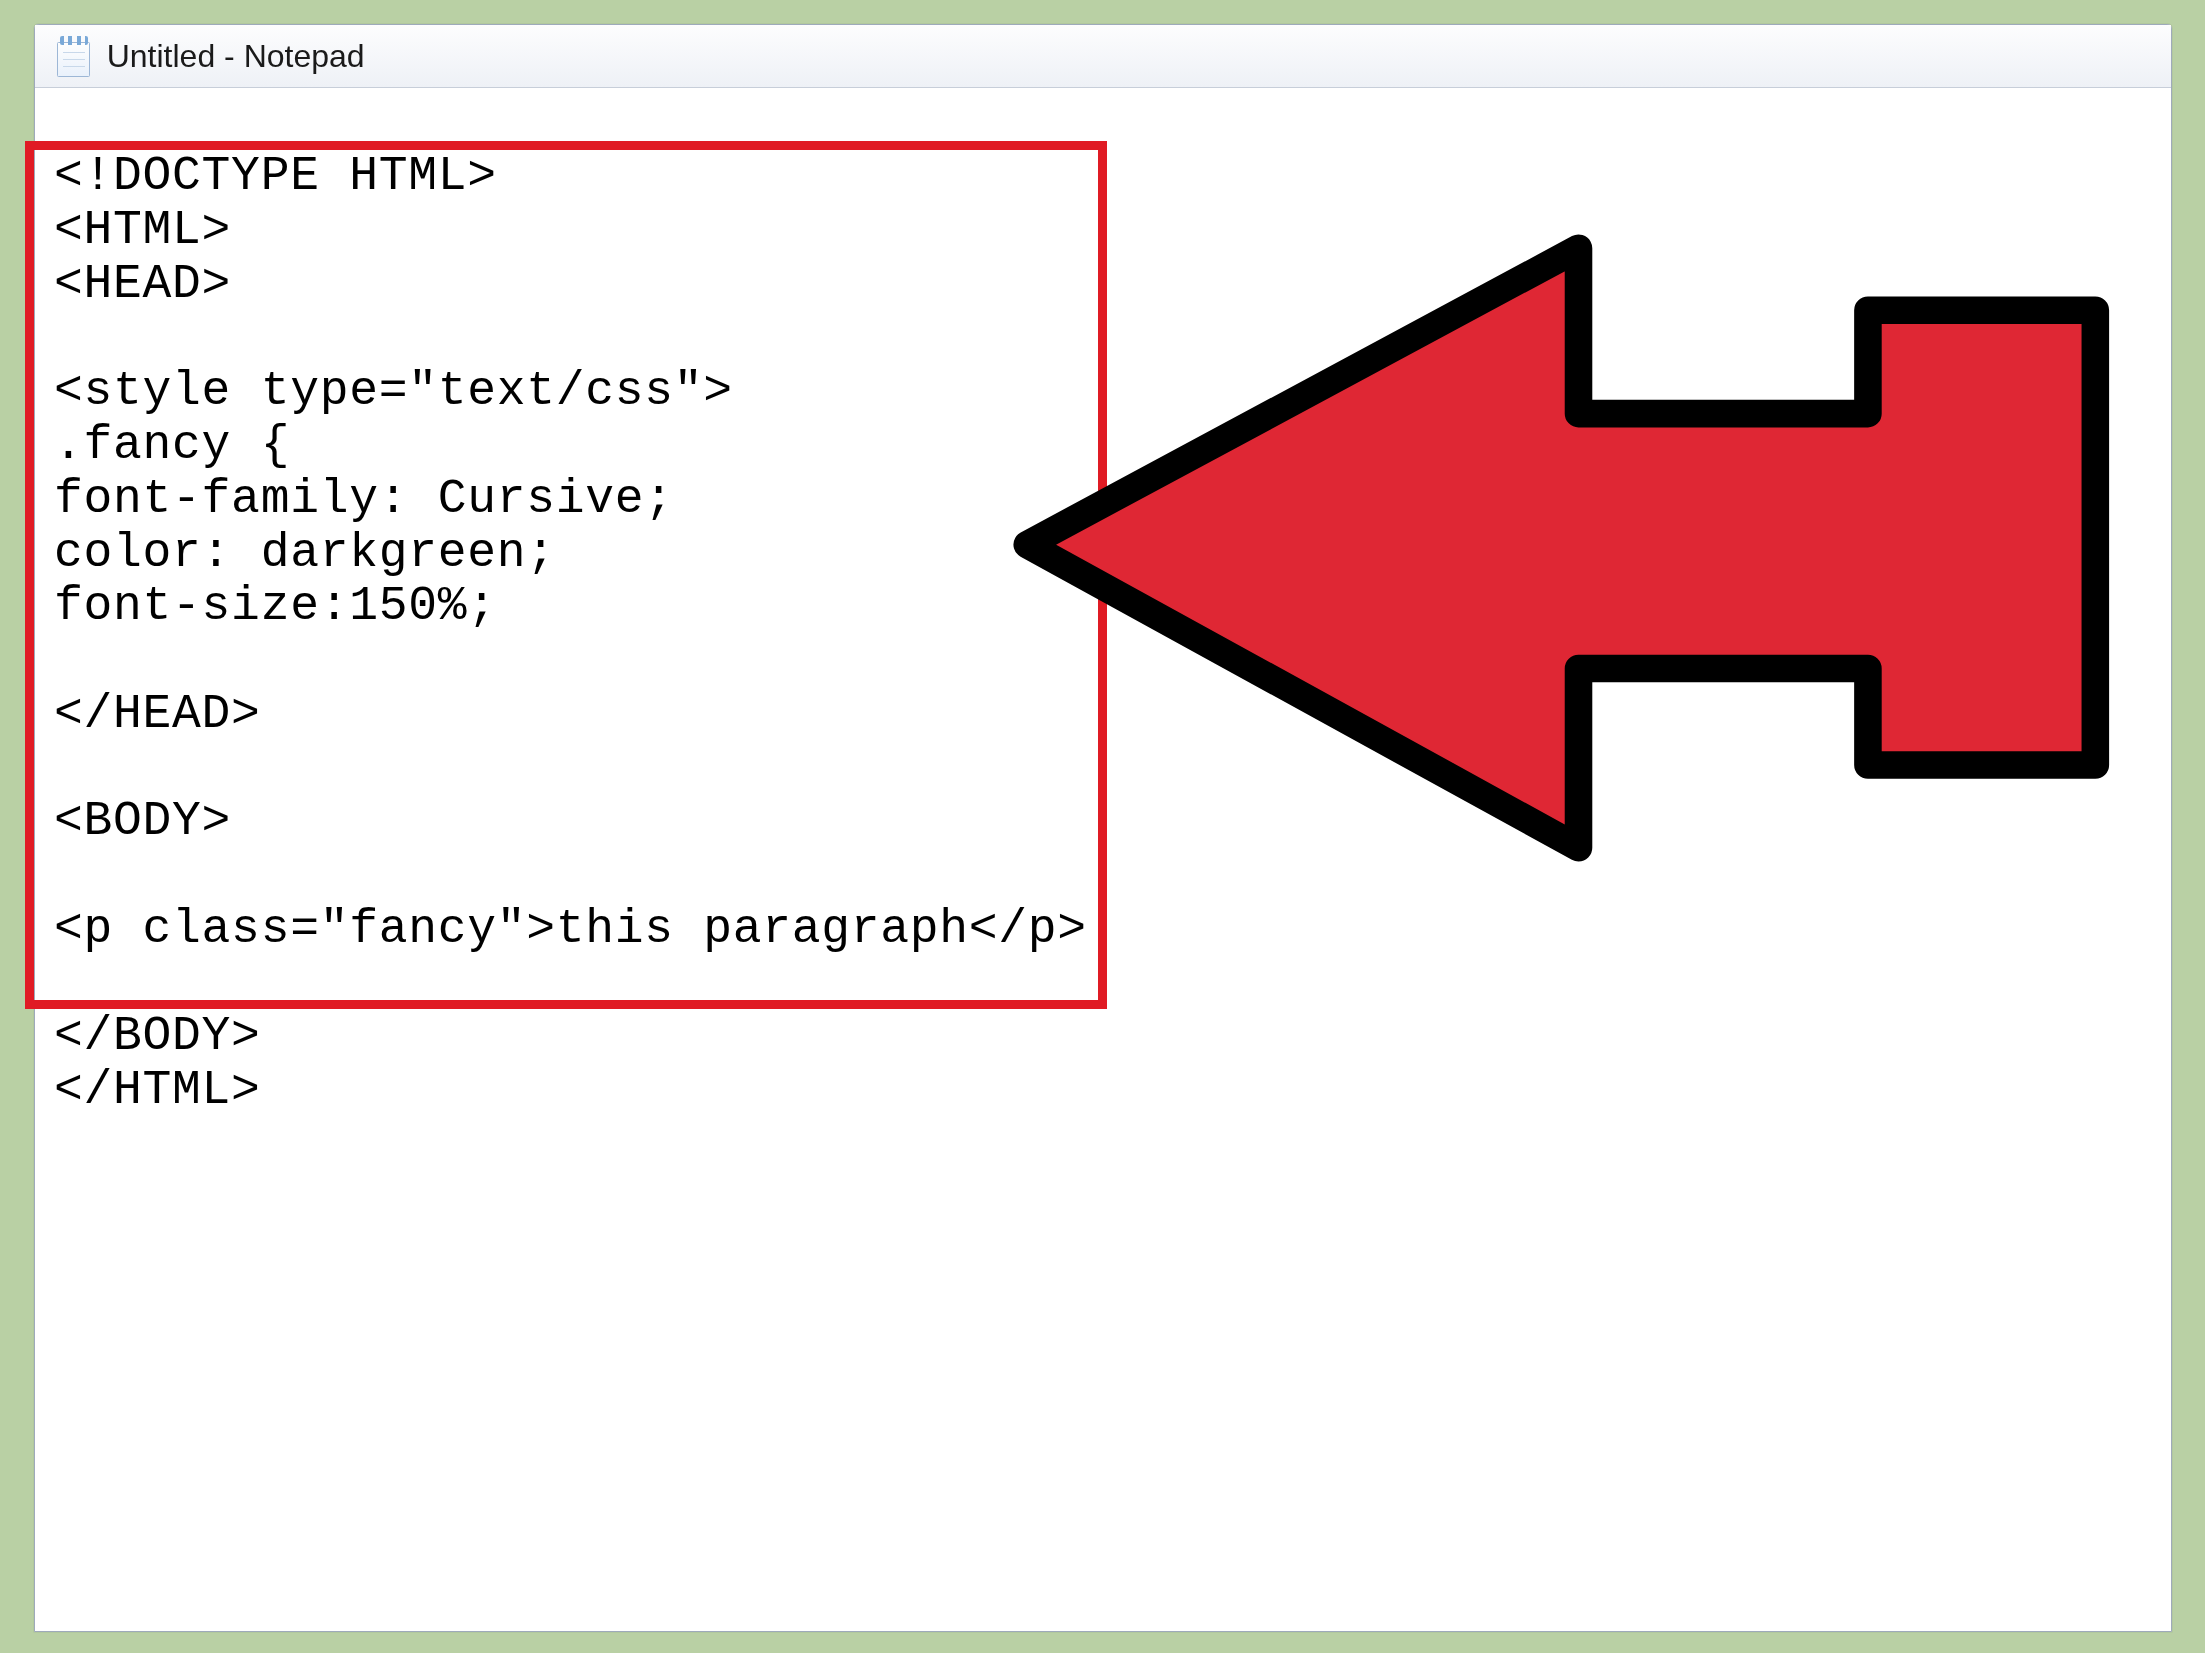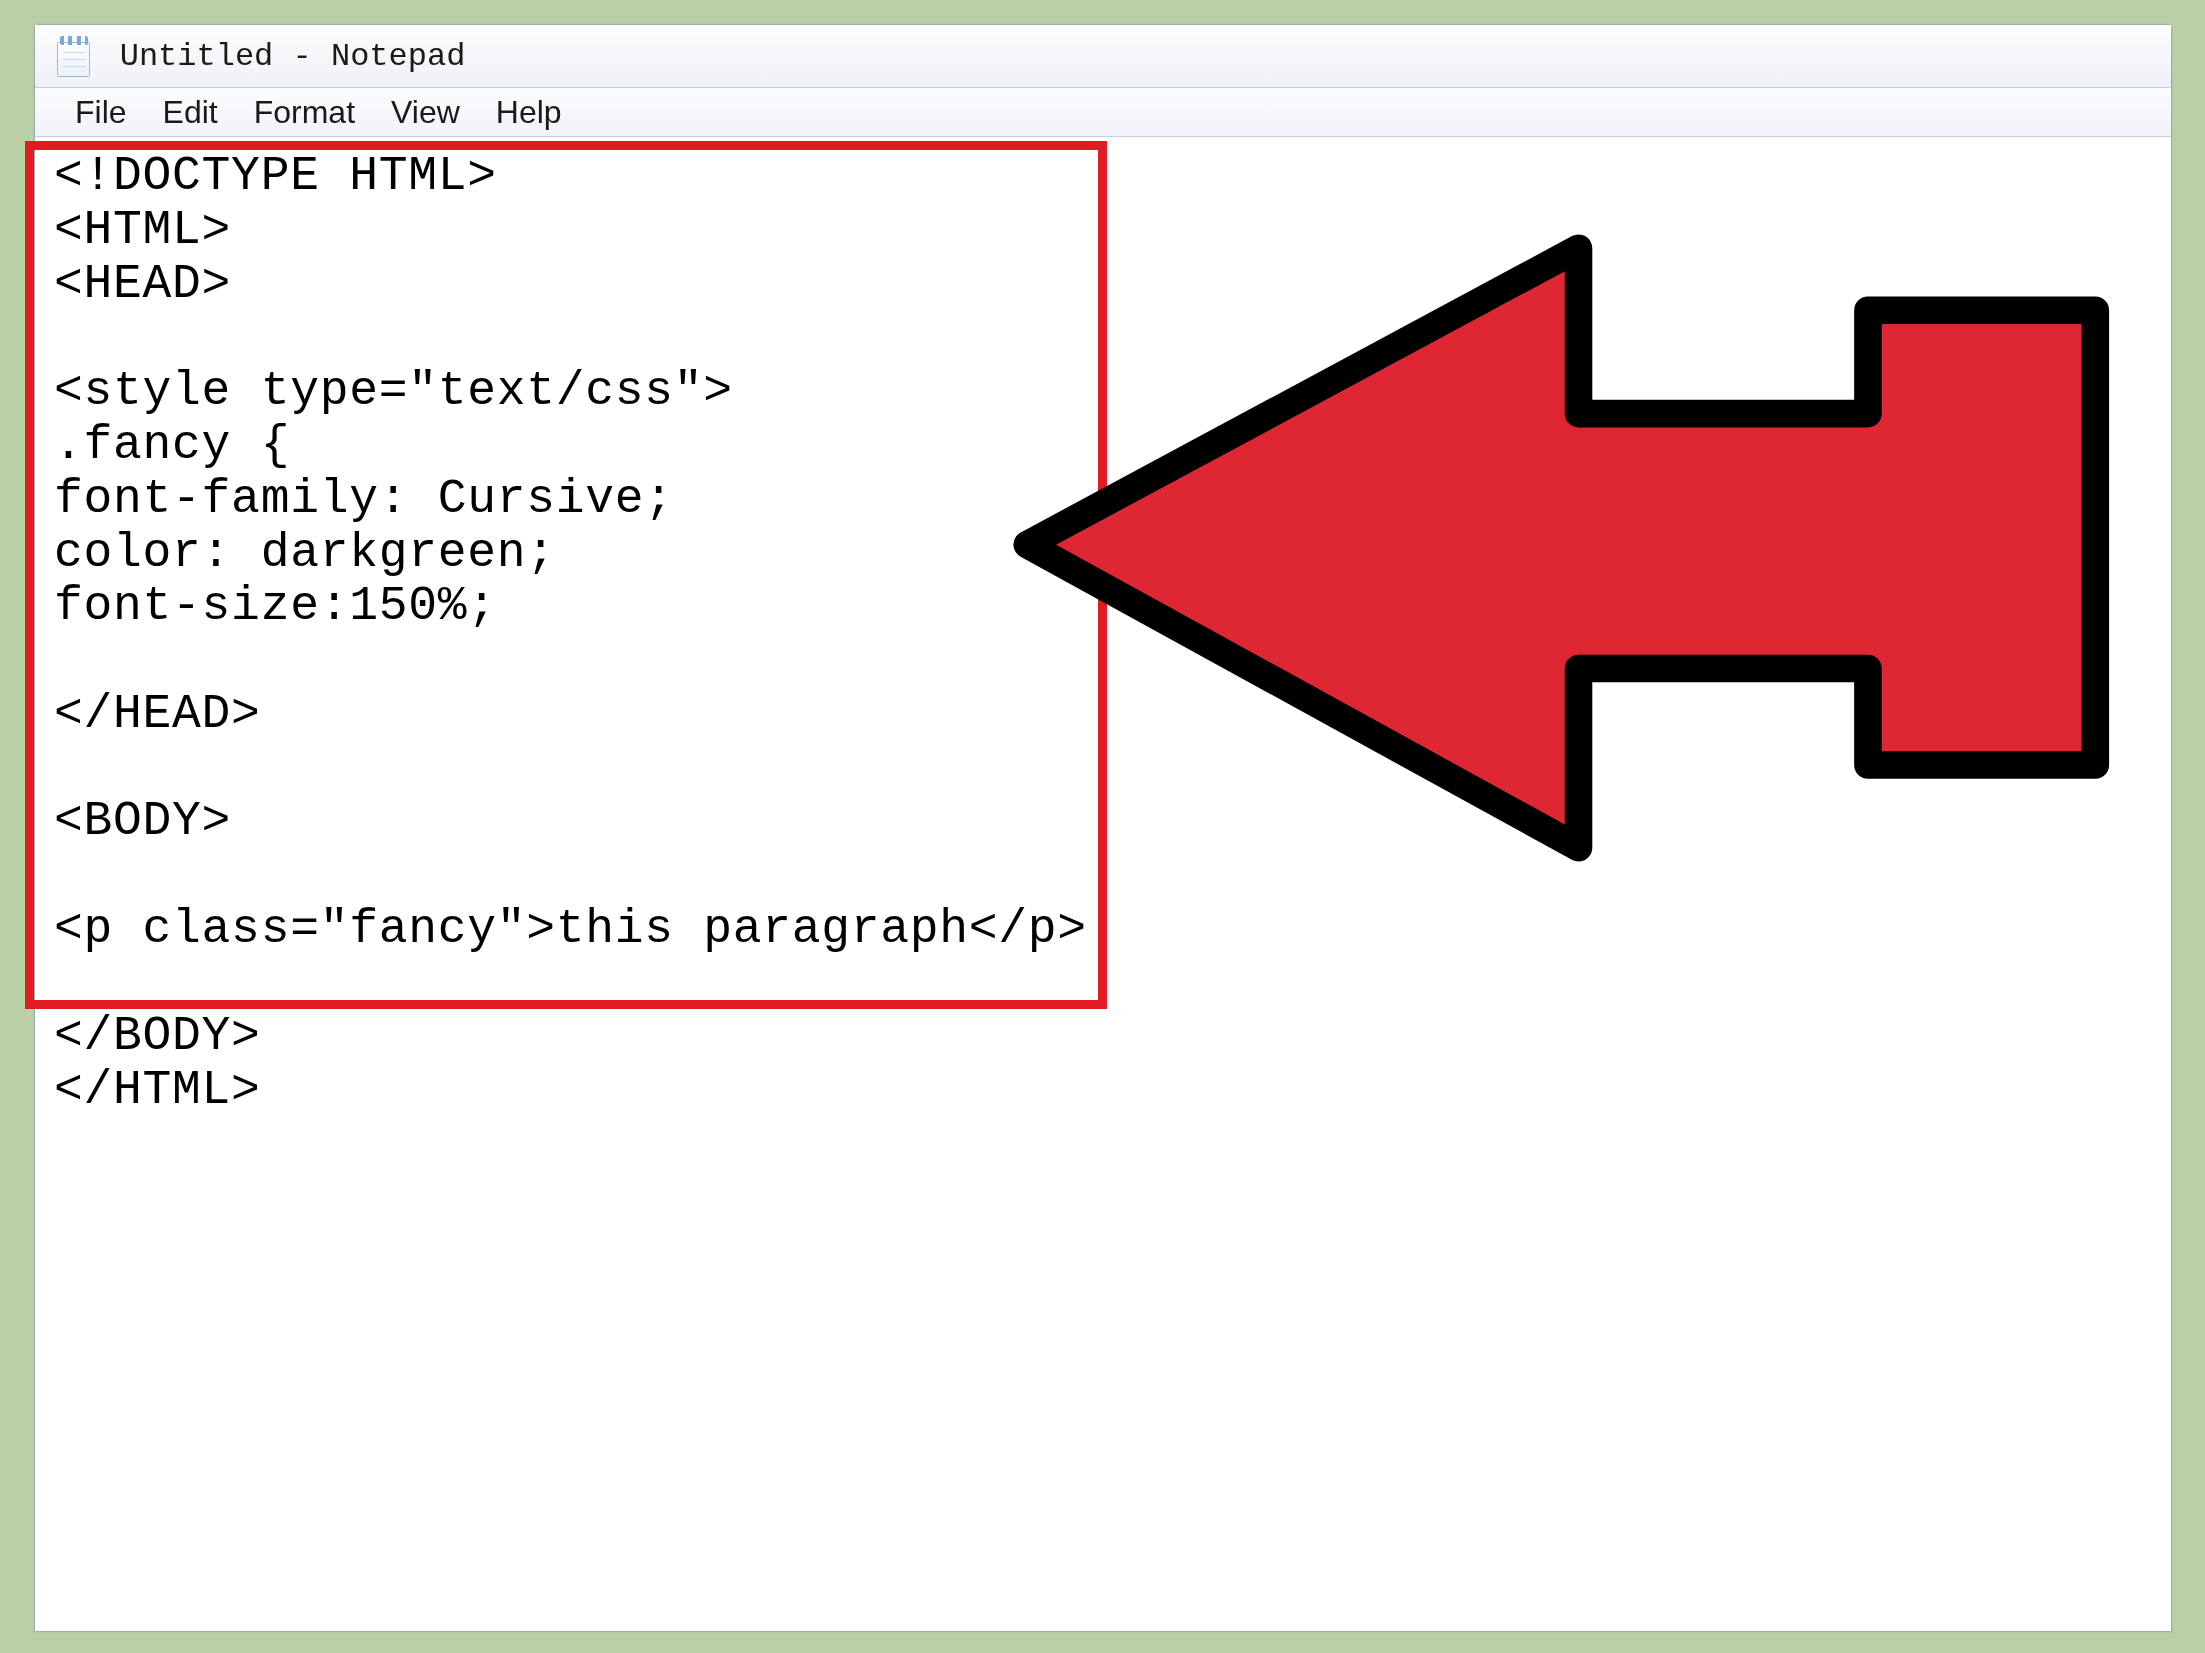--- a/index.html
+++ b/index.html
@@ -24,22 +24,21 @@
     box-shadow: 0 0 0 0.7px rgba(0,0,0,0.05);
   }
 
   .titlebar {
     height: 62px;
     background: linear-gradient(#fdfdfe, #eef1f6);
     border-bottom: 0.7px solid #c7ced9;
     display: flex;
     align-items: center;
     padding-left: 20.7px;
-    gap: 28px;
-    font-family: Liberation Mono, monospace;
+    gap: 15px;
   }
 
   .notepad-icon {
     width: 36px;
     height: 41px;
     position: relative;
   }
   .notepad-icon .spiral {
     position: absolute;
     top: 0; left: 4.1px; right: 4.1px; height: 9.6px;
@@ -115,27 +114,20 @@
 <div class="window">
   <div class="titlebar">
     <div class="notepad-icon">
       <div class="page"></div>
       <div class="spiral"></div>
       <div class="lines"></div>
     </div>
     <div class="title-text">Untitled - Notepad</div>
   </div>
 
-  <div class="menubar">
-    <div class="menu-item">File</div>
-    <div class="menu-item">Edit</div>
-    <div class="menu-item">Format</div>
-    <div class="menu-item">View</div>
-    <div class="menu-item">Help</div>
-  </div>
 
   <div class="editor-area">
     <div class="editor-content">&lt;!DOCTYPE HTML&gt;
 &lt;HTML&gt;
 &lt;HEAD&gt;
 
 &lt;style type="text/css"&gt;
 .fancy {
 font-family: Cursive;
 color: darkgreen;

